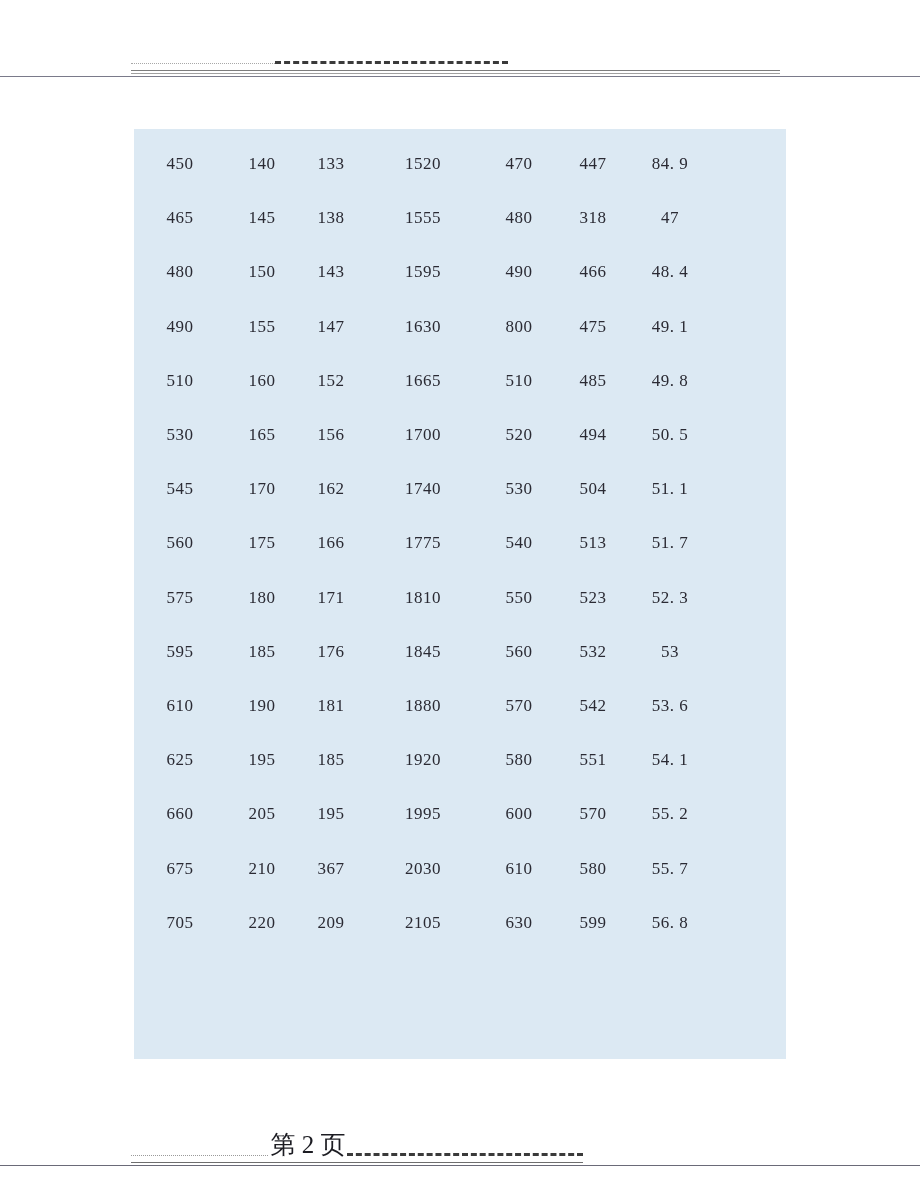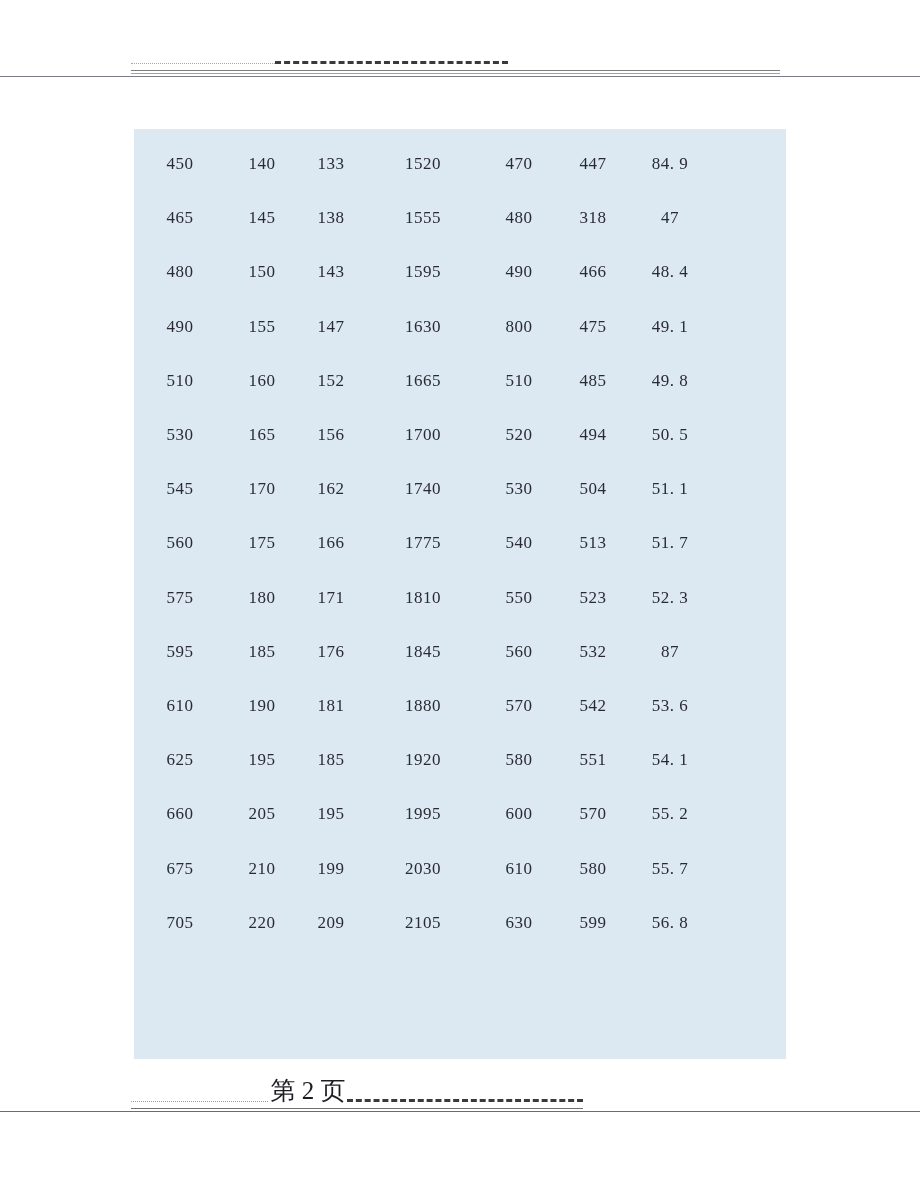--- a/index.html
+++ b/index.html
@@ -96,21 +96,21 @@
   #data-table td.c4 { width: 118px; }
   #data-table td.c5 { width: 74px; }
   #data-table td.c6 { width: 74px; }
   #data-table td.c7 { width: 80px; }
   #data-table td.c8 { width: 76px; }
 
   
   #footer-band {
     position: absolute;
     left: 0;
-    top: 1070px;
+    top: 1124px;
     width: 760px;
     height: 60px;
   }
   .ftr-dotline {
     position: absolute;
     top: 31px;
     left: 131px;
     width: 137px;
     border-top: 1px dotted #9a9a9a;
     height: 0;
@@ -256,21 +256,21 @@
           <td class="c7">52. 3</td>
           <td class="c8"></td>
         </tr>
         <tr>
           <td class="c1">595</td>
           <td class="c2">185</td>
           <td class="c3">176</td>
           <td class="c4">1845</td>
           <td class="c5">560</td>
           <td class="c6">532</td>
-          <td class="c7">87</td>
+          <td class="c7">53</td>
           <td class="c8"></td>
         </tr>
         <tr>
           <td class="c1">610</td>
           <td class="c2">190</td>
           <td class="c3">181</td>
           <td class="c4">1880</td>
           <td class="c5">570</td>
           <td class="c6">542</td>
           <td class="c7">53. 6</td>
@@ -292,21 +292,21 @@
           <td class="c3">195</td>
           <td class="c4">1995</td>
           <td class="c5">600</td>
           <td class="c6">570</td>
           <td class="c7">55. 2</td>
           <td class="c8"></td>
         </tr>
         <tr>
           <td class="c1">675</td>
           <td class="c2">210</td>
-          <td class="c3">199</td>
+          <td class="c3">367</td>
           <td class="c4">2030</td>
           <td class="c5">610</td>
           <td class="c6">580</td>
           <td class="c7">55. 7</td>
           <td class="c8"></td>
         </tr>
         <tr>
           <td class="c1">705</td>
           <td class="c2">220</td>
           <td class="c3">209</td>

